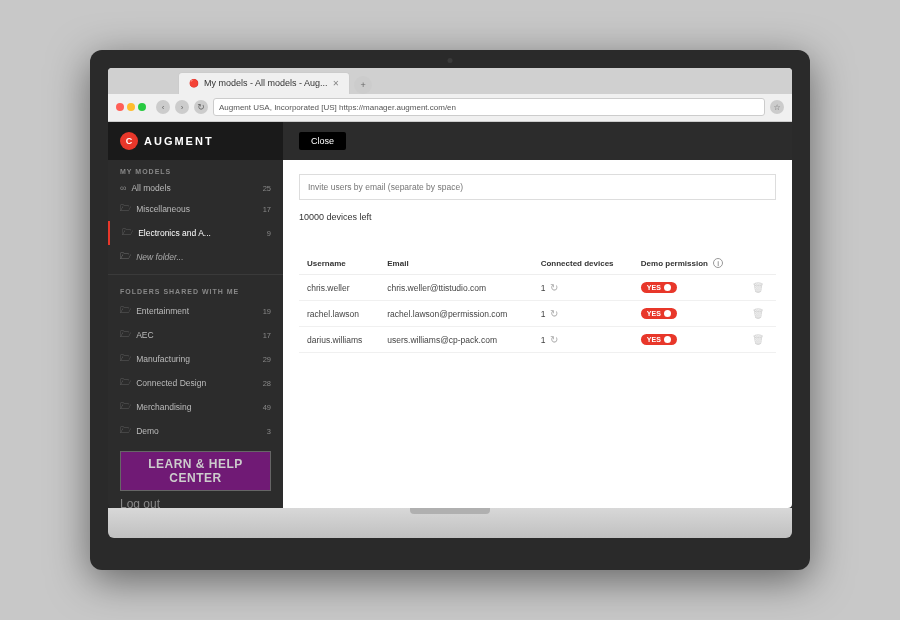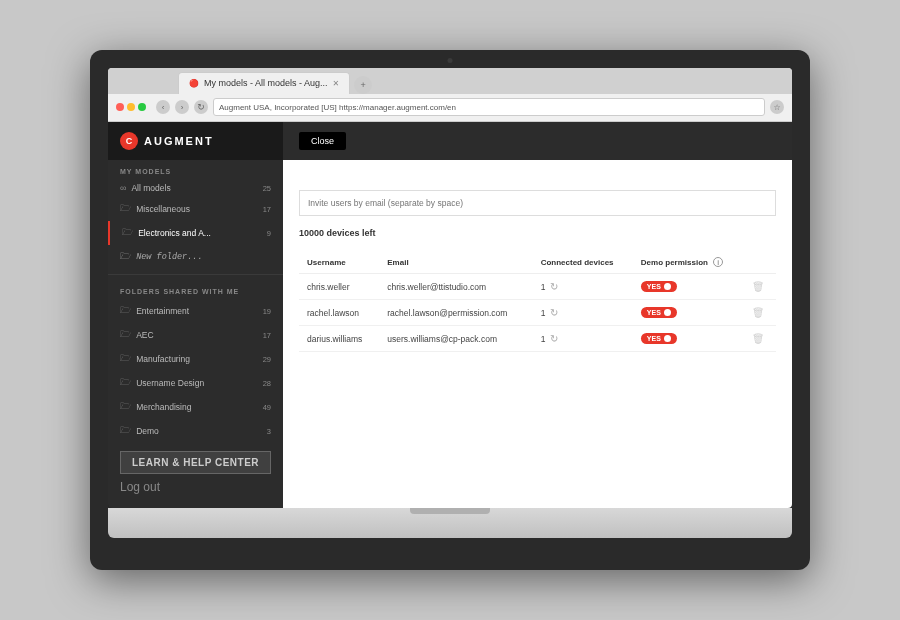--- a/index.html
+++ b/index.html
@@ -215,25 +215,25 @@
       height: 1px;
       background: #3a3a3a;
       margin: 5px 0;
     }
 
     .sidebar-bottom {
       padding: 8px 12px;
     }
 
     .learn-btn {
-      background: #404040;
+      background: #701a75;
       color: #ccc;
       border: 1px solid #666;
       padding: 5px 8px;
-      font-size: 10px;
+      font-size: 12px;
       font-weight: bold;
       letter-spacing: 0.5px;
       cursor: pointer;
       width: 100%;
       margin-bottom: 6px;
     }
 
     .logout-link {
       color: #888;
       font-size: 12px;
@@ -269,21 +269,21 @@
       color: white;
       border: none;
       padding: 4px 12px;
       font-size: 9px;
       cursor: pointer;
       border-radius: 2px;
     }
 
     .main-body {
       flex: 1;
-      padding: 30px 16px;
+      padding: 14px 16px;
       overflow-y: auto;
       border-radius: 26px;
     }
 
     .invite-row {
       display: flex;
       gap: 8px;
       margin-bottom: 12px;
     }
 
@@ -302,23 +302,23 @@
       color: white;
       border: none;
       padding: 0 12px;
       font-size: 8.5px;
       cursor: pointer;
       white-space: nowrap;
     }
 
     .devices-left {
       font-size: 9px;
-      font-weight: bold;
+      font-weight: normal;
       color: #333;
-      margin-bottom: 13px;
+      margin-bottom: 30px;
     }
 
     .sharing-table {
       width: 100%;
       border-collapse: collapse;
       font-size: 8.5px;
     }
 
     .sharing-table th {
       text-align: left;
@@ -461,21 +461,21 @@
           <span>Miscellaneous</span>
           <span class="sidebar-item-count">17</span>
         </div>
         <div class="sidebar-item active" style="border-left:2px solid #e8372a;">
           <span class="sidebar-item-icon">🗁</span>
           <span>Electronics and A...</span>
           <span class="sidebar-item-count">9</span>
         </div>
         <div class="sidebar-item new-folder">
           <span class="sidebar-item-icon">🗁</span>
-          <span style="font-style:italic;font-family:Liberation Mono, monospace;">New folder...</span>
+          <span style="font-style:italic;">New folder...</span>
         </div>
 
         <div class="divider"></div>
         <div class="sidebar-section-label">FOLDERS SHARED WITH ME</div>
 
         <div class="sidebar-item">
           <span class="sidebar-item-icon">🗁</span>
           <span>Entertainment</span>
           <span class="sidebar-item-count">19</span>
         </div>
@@ -484,21 +484,21 @@
           <span>AEC</span>
           <span class="sidebar-item-count">17</span>
         </div>
         <div class="sidebar-item">
           <span class="sidebar-item-icon">🗁</span>
           <span>Manufacturing</span>
           <span class="sidebar-item-count">29</span>
         </div>
         <div class="sidebar-item">
           <span class="sidebar-item-icon">🗁</span>
-          <span>Username Design</span>
+          <span>Connected Design</span>
           <span class="sidebar-item-count">28</span>
         </div>
         <div class="sidebar-item">
           <span class="sidebar-item-icon">🗁</span>
           <span>Merchandising</span>
           <span class="sidebar-item-count">49</span>
         </div>
         <div class="sidebar-item">
           <span class="sidebar-item-icon">🗁</span>
           <span>Demo</span>

